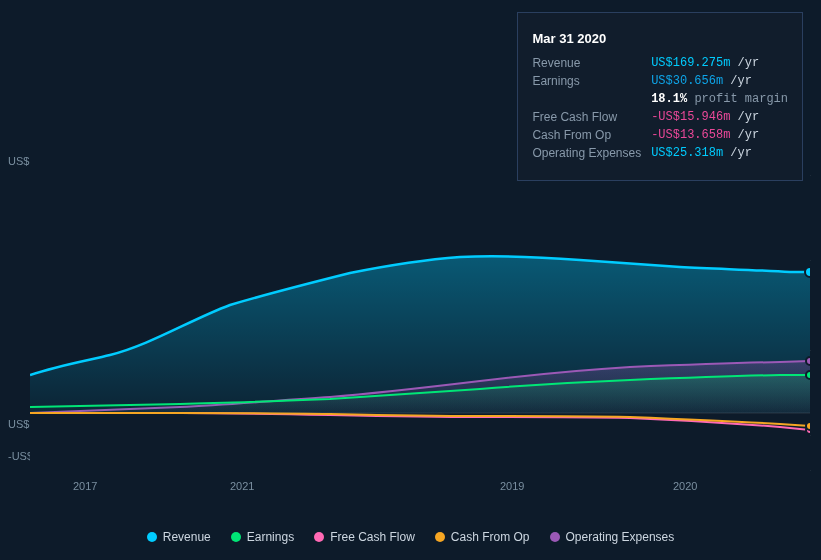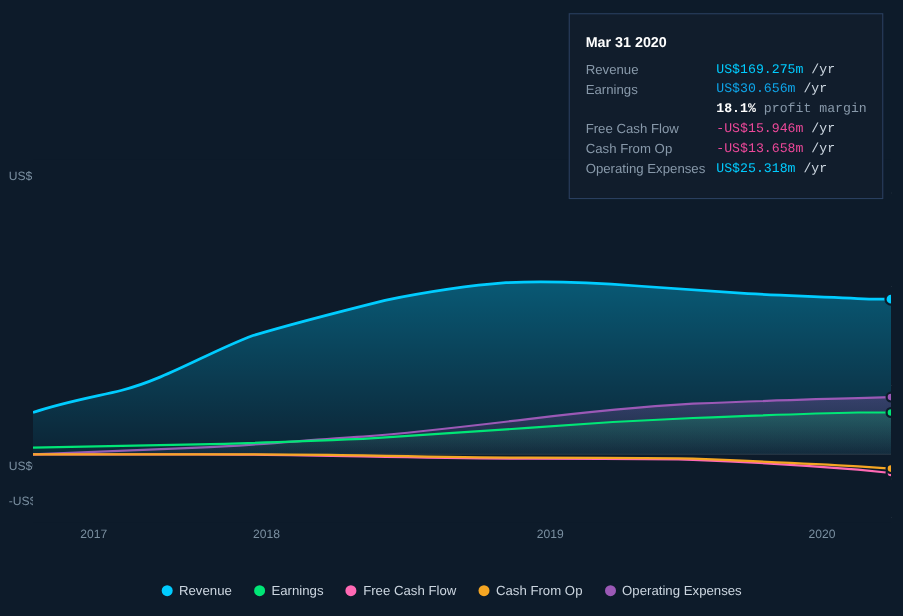--- a/index.html
+++ b/index.html
@@ -292,23 +292,23 @@
       C 500,271 550,271 600,272
       C 650,274 700,276 750,279
       L 780,281
     " fill="none" stroke="#f5a623" stroke-width="2" stroke-dasharray="none"></path>
 
     <circle cx="780" cy="281" r="4" fill="#f5a623" stroke="#0d1b2a" stroke-width="2"></circle>
 
   </svg>
 
   <div class="x-label" style="left: 48px; margin-left: 25px;">2017</div>
-  <div class="x-label" style="left: 230px;">2018</div>
-  <div class="x-label" style="left: 488px;">2019</div>
-  <div class="x-label" style="left: 735px;">2020</div>
+  <div class="x-label" style="left: 230px;">2021</div>
+  <div class="x-label" style="left: 500px;">2019</div>
+  <div class="x-label" style="left: 673px;">2020</div>
 
   <div id="legend">
     <div class="legend-item">
       <div class="legend-dot" style="background:#00ccff;"></div>
       <span>Revenue</span>
     </div>
     <div class="legend-item">
       <div class="legend-dot" style="background:#00e676;"></div>
       <span>Earnings</span>
     </div>

